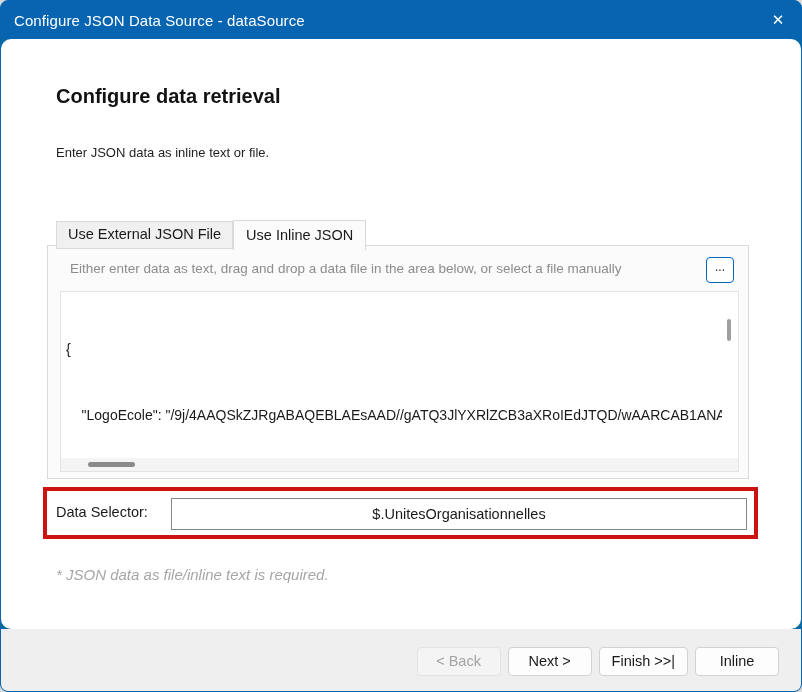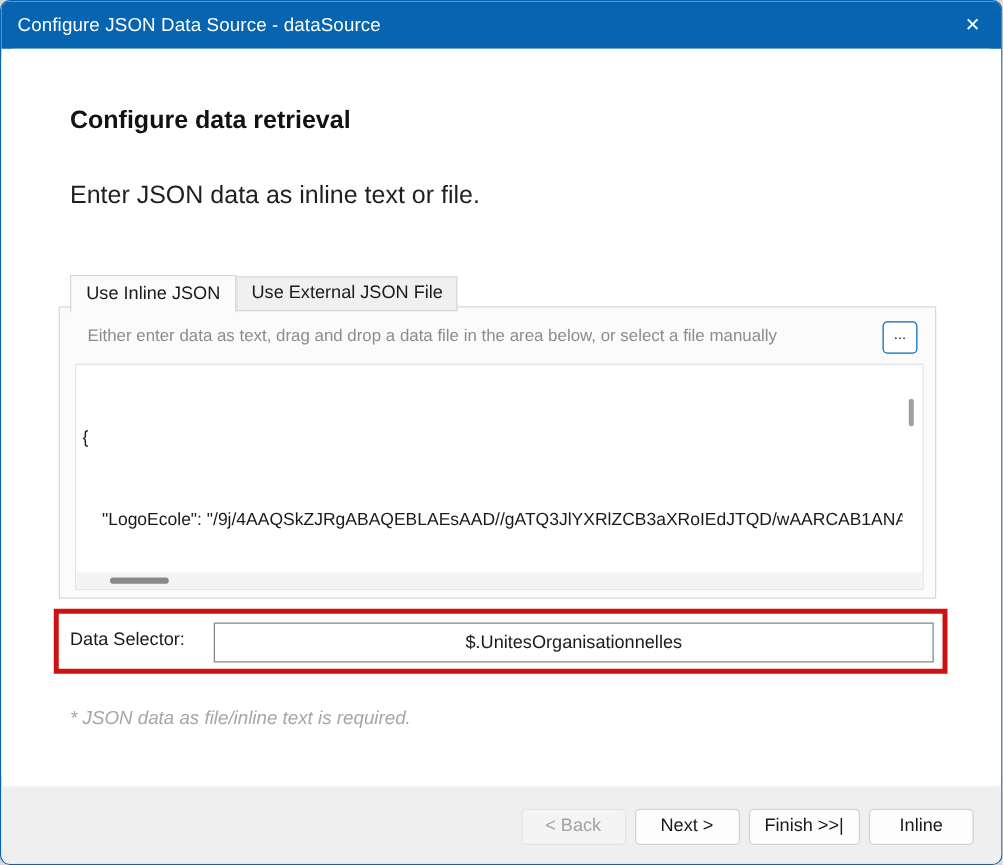--- a/index.html
+++ b/index.html
@@ -1,35 +1,35 @@
 <!DOCTYPE html>
 <html><head>
 <meta charset="utf-8">
 <style>
   html,body{margin:0;padding:0;background:#d8d8d8;font-family:"Liberation Sans","DejaVu Sans",sans-serif;}
   .window{
     position:relative;width:802px;height:692px;box-sizing:border-box;
-    background:#ffffff;border:1.5px solid #0664B1;border-radius:8px;overflow:hidden;
+    background:#0369a1;border:1.5px solid #0664B1;border-radius:8px;overflow:hidden;
   }
   
   .titlebar{
     height:38px;background:#0664B1;display:flex;align-items:center;
     color:#fff;font-size:15px;padding:0 0 0 13px;box-sizing:border-box;
   }
   .titlebar .title{flex:1;letter-spacing:.1px;}
   .close-btn{
     width:46px;height:38px;display:flex;align-items:center;justify-content:center;
     color:#fff;font-size:15px;font-weight:300;cursor:pointer;
   }
   
   .body{position:relative;height:590px;background:#fff;border-radius:10px;}
   .h1{
     position:absolute;left:55px;top:46px;font-size:20px;font-weight:bold;color:#121212;
   }
-  .subtitle{position:absolute;left:55px;top:106px;font-size:20px;color:#1f1f1f;}
+  .subtitle{position:absolute;left:55px;top:106px;font-size:13px;color:#1f1f1f;}
   
   .tabs{position:absolute;left:55px;top:181px;display:flex;align-items:flex-end;z-index:3;}
   .tab{
     font-size:14.5px;color:#1a1a1a;padding:4px 11px 5px 11px;cursor:pointer;
     background:#f0f0f0;border:1px solid #d9d9d9;margin-bottom:0;
   }
   .tab.inactive{height:17px;}
   .tab.active{
     background:#fbfbfb;border-bottom:none;padding:6px 12px 7px 12px;
     margin-bottom:-1px;z-index:4;position:relative;
@@ -100,25 +100,25 @@
       <span>✕</span>
     </div>
   </div>
 
   <div class="body">
 
     <div class="h1">Configure data retrieval</div>
     <div class="subtitle">Enter JSON data as inline text or file.</div>
 
     <div class="tabs">
+      <div class="tab inactive">
+        <span>Use External JSON File</span>
+      </div>
       <div class="tab active">
         <span>Use Inline JSON</span>
-      </div>
-      <div class="tab inactive">
-        <span>Use External JSON File</span>
       </div>
     </div>
 
     <div class="panel">
       <div class="instruction">Either enter data as text, drag and drop a data file in the area below, or select a file manually</div>
       <div class="browse-btn">
         <span>...</span>
       </div>
 
       <div class="jsonbox">

